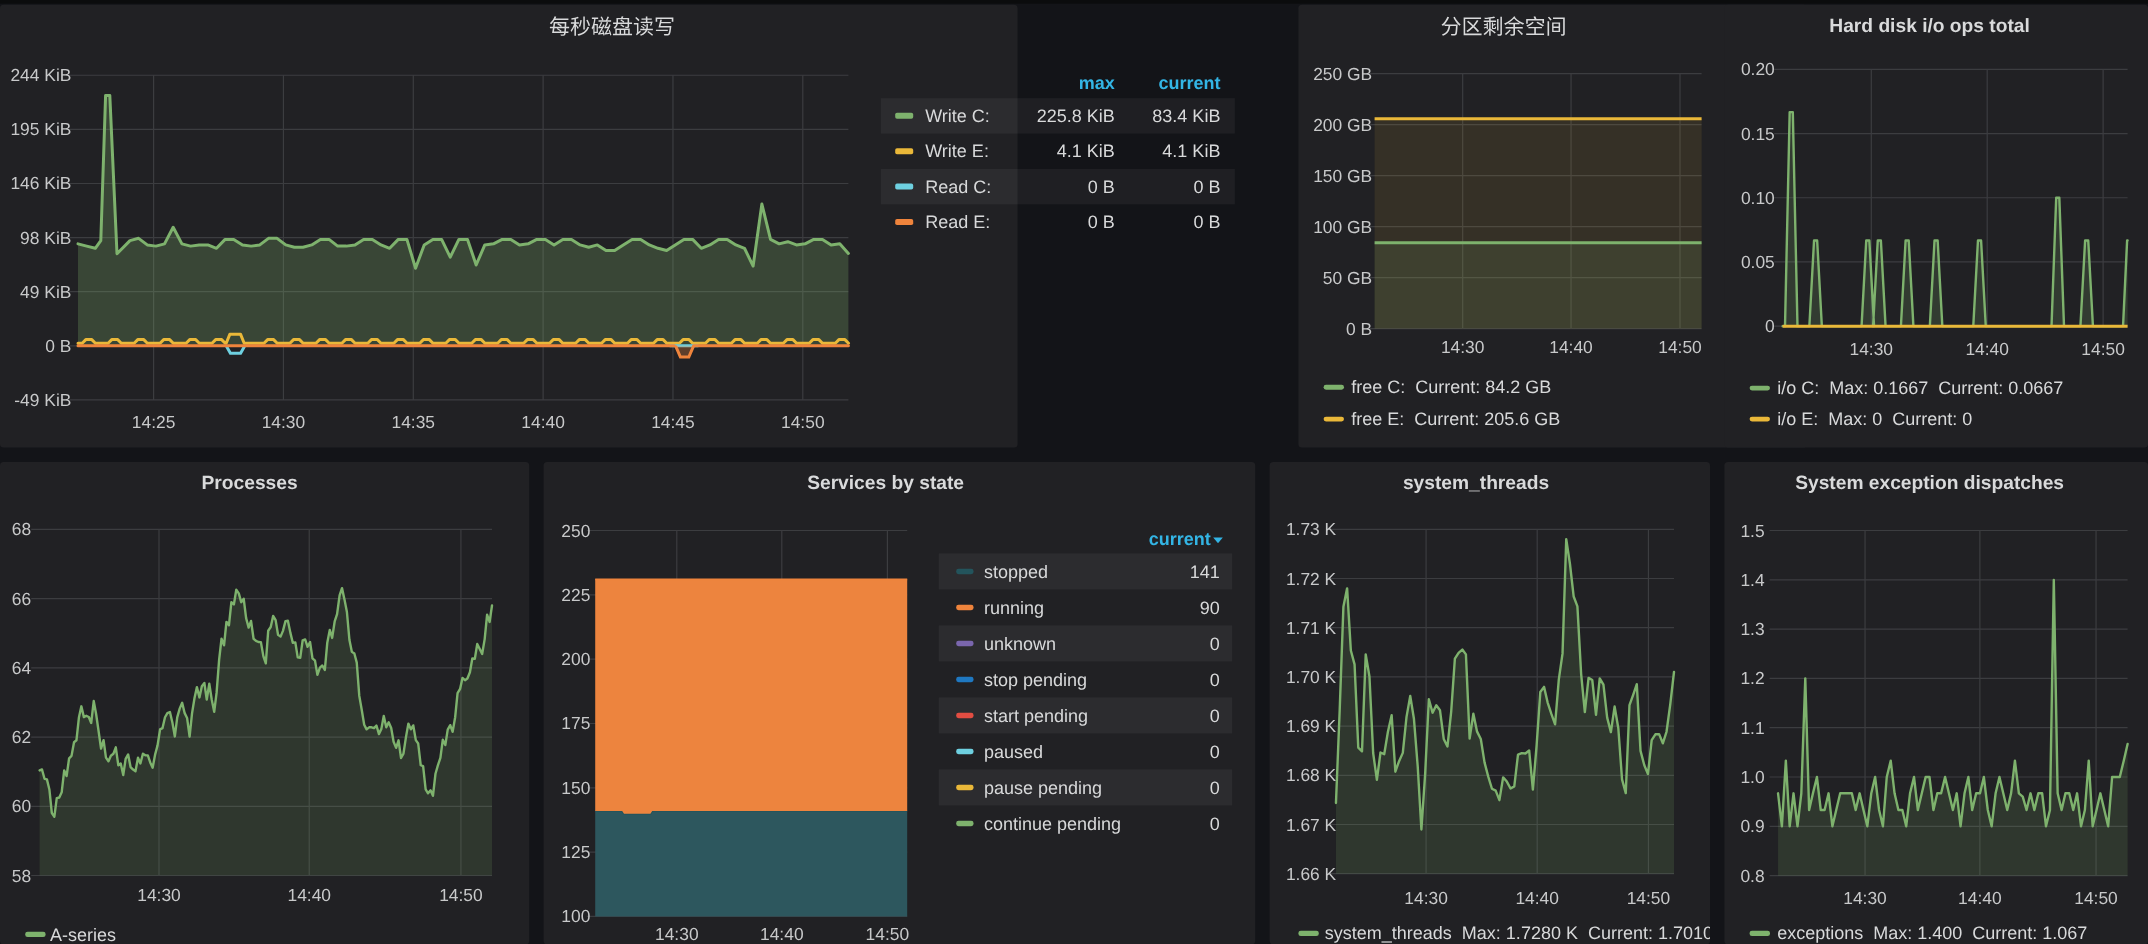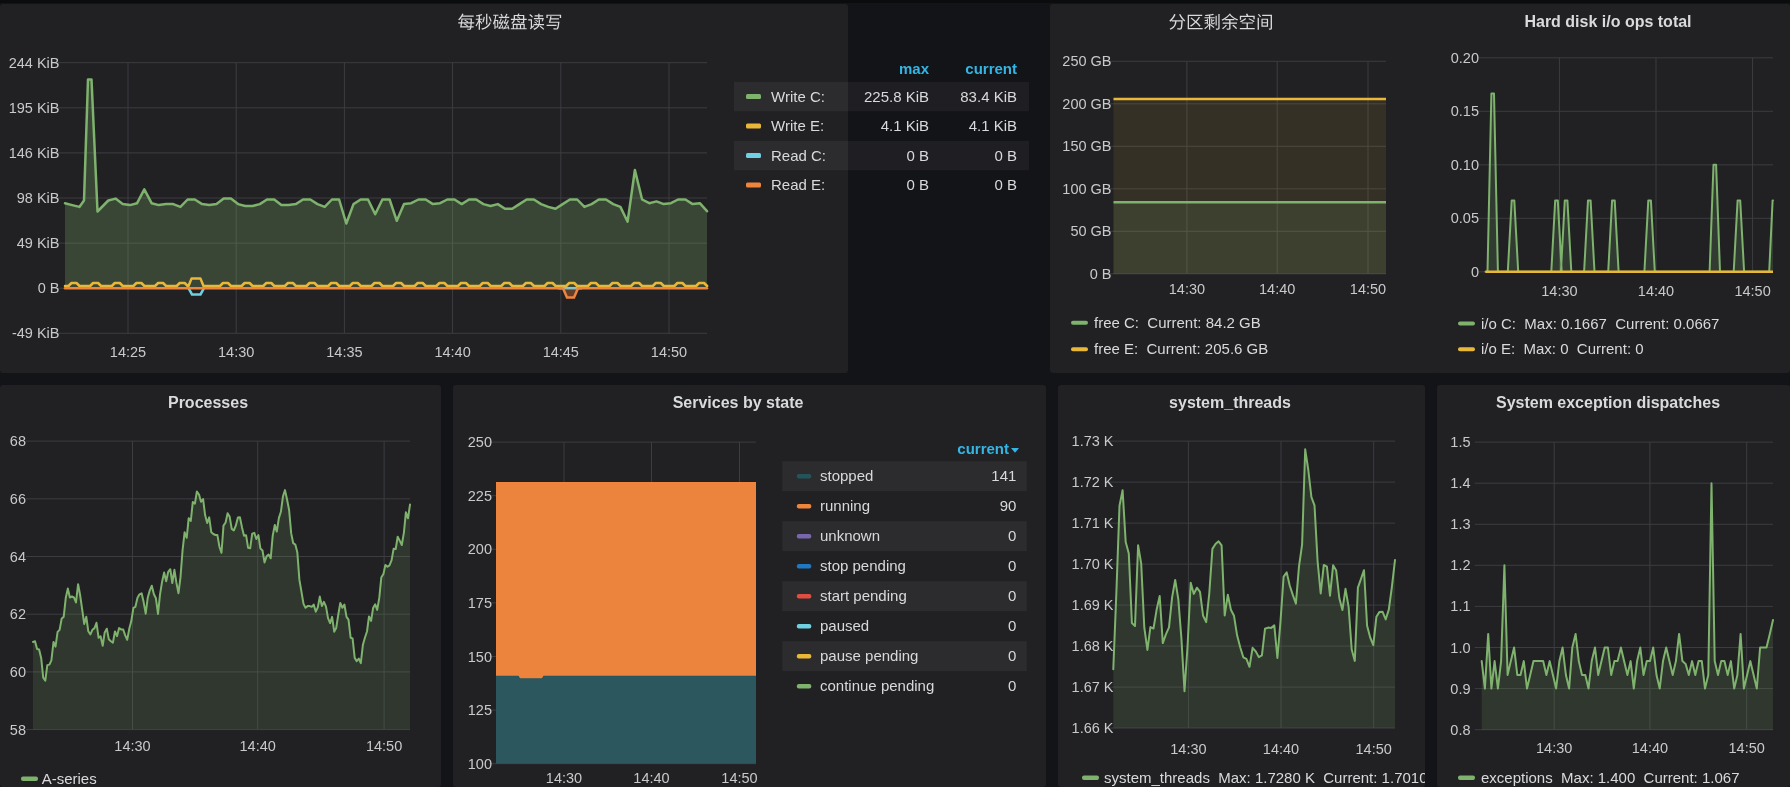--- a/index.html
+++ b/index.html
@@ -59,21 +59,21 @@
       <rect x="746" y="149.0" width="15" height="5" rx="1.5" fill="#6ed0e0"></rect>
       <text x="771.0" y="156.7" font-size="15" fill="#d8d9da">Read C:</text>
       <text x="929.0" y="156.7" text-anchor="end" font-size="15" fill="#d8d9da">0 B</text>
       <text x="1017.0" y="156.7" text-anchor="end" font-size="15" fill="#d8d9da">0 B</text>
       <rect x="746" y="178.5" width="15" height="5" rx="1.5" fill="#ef843c"></rect>
       <text x="771.0" y="186.2" font-size="15" fill="#d8d9da">Read E:</text>
       <text x="929.0" y="186.2" text-anchor="end" font-size="15" fill="#d8d9da">0 B</text>
       <text x="1017.0" y="186.2" text-anchor="end" font-size="15" fill="#d8d9da">0 B</text>
     </svg>
   </div>
-<div class="panel" style="left:1050px;top:4px;width:424px;height:369px">
+<div class="panel" style="left:1082px;top:4px;width:424px;height:369px">
     <svg width="367" height="369" viewBox="0 0 367 369" style="position:absolute;left:0;top:0">
       <line x1="56.5" y1="57.3" x2="336.0" y2="57.3" stroke="#3c3d40" stroke-width="1"></line>
       <line x1="56.5" y1="99.8" x2="336.0" y2="99.8" stroke="#3c3d40" stroke-width="1"></line>
       <line x1="56.5" y1="142.3" x2="336.0" y2="142.3" stroke="#3c3d40" stroke-width="1"></line>
       <line x1="56.5" y1="184.8" x2="336.0" y2="184.8" stroke="#3c3d40" stroke-width="1"></line>
       <line x1="56.5" y1="227.3" x2="336.0" y2="227.3" stroke="#3c3d40" stroke-width="1"></line>
       <line x1="56.5" y1="269.8" x2="336.0" y2="269.8" stroke="#3c3d40" stroke-width="1"></line>
       <line x1="136.9" y1="57.3" x2="136.9" y2="269.8" stroke="#3c3d40" stroke-width="1"></line>
       <line x1="227.2" y1="57.3" x2="227.2" y2="269.8" stroke="#3c3d40" stroke-width="1"></line>
       <line x1="318.0" y1="57.3" x2="318.0" y2="269.8" stroke="#3c3d40" stroke-width="1"></line>

